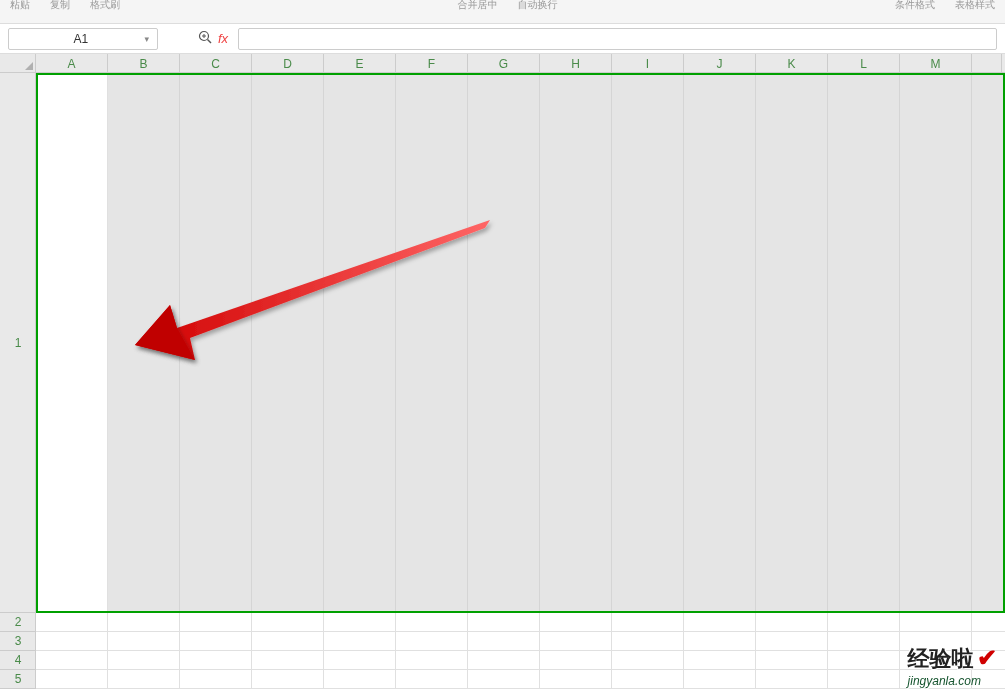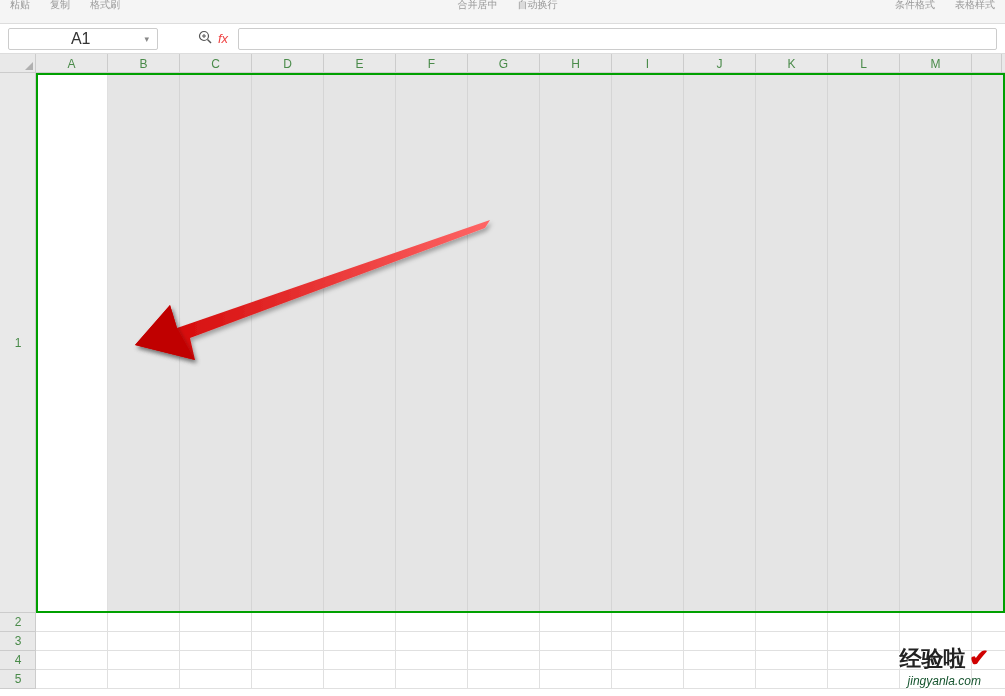--- a/index.html
+++ b/index.html
@@ -46,21 +46,21 @@
       border-radius: 2px;
       display: flex;
       align-items: center;
       padding: 0 8px;
       background: #fff;
       position: relative;
     }
     .name-box-text {
       flex: 1;
       text-align: center;
-      font-size: 16px;
+      font-size: 12px;
       color: #333;
     }
     .name-box-arrow {
       font-size: 9px;
       color: #888;
     }
     .fx-icon-group {
       display: flex;
       align-items: center;
       gap: 6px;
@@ -219,23 +219,23 @@
     
     .arrow-overlay {
       position: absolute;
       pointer-events: none;
       z-index: 100;
     }
     
     
     .watermark {
       position: absolute;
-      right: 16px;
+      right: 8px;
       bottom: 8px;
-      text-align: center;
+      text-align: left;
       z-index: 200;
     }
     .watermark-main {
       font-size: 22px;
       font-weight: bold;
       color: #222;
       text-shadow: 1px 1px 0 #fff, -1px -1px 0 #fff, 1px -1px 0 #fff, -1px 1px 0 #fff;
     }
     .watermark-check {
       color: #d00000;

